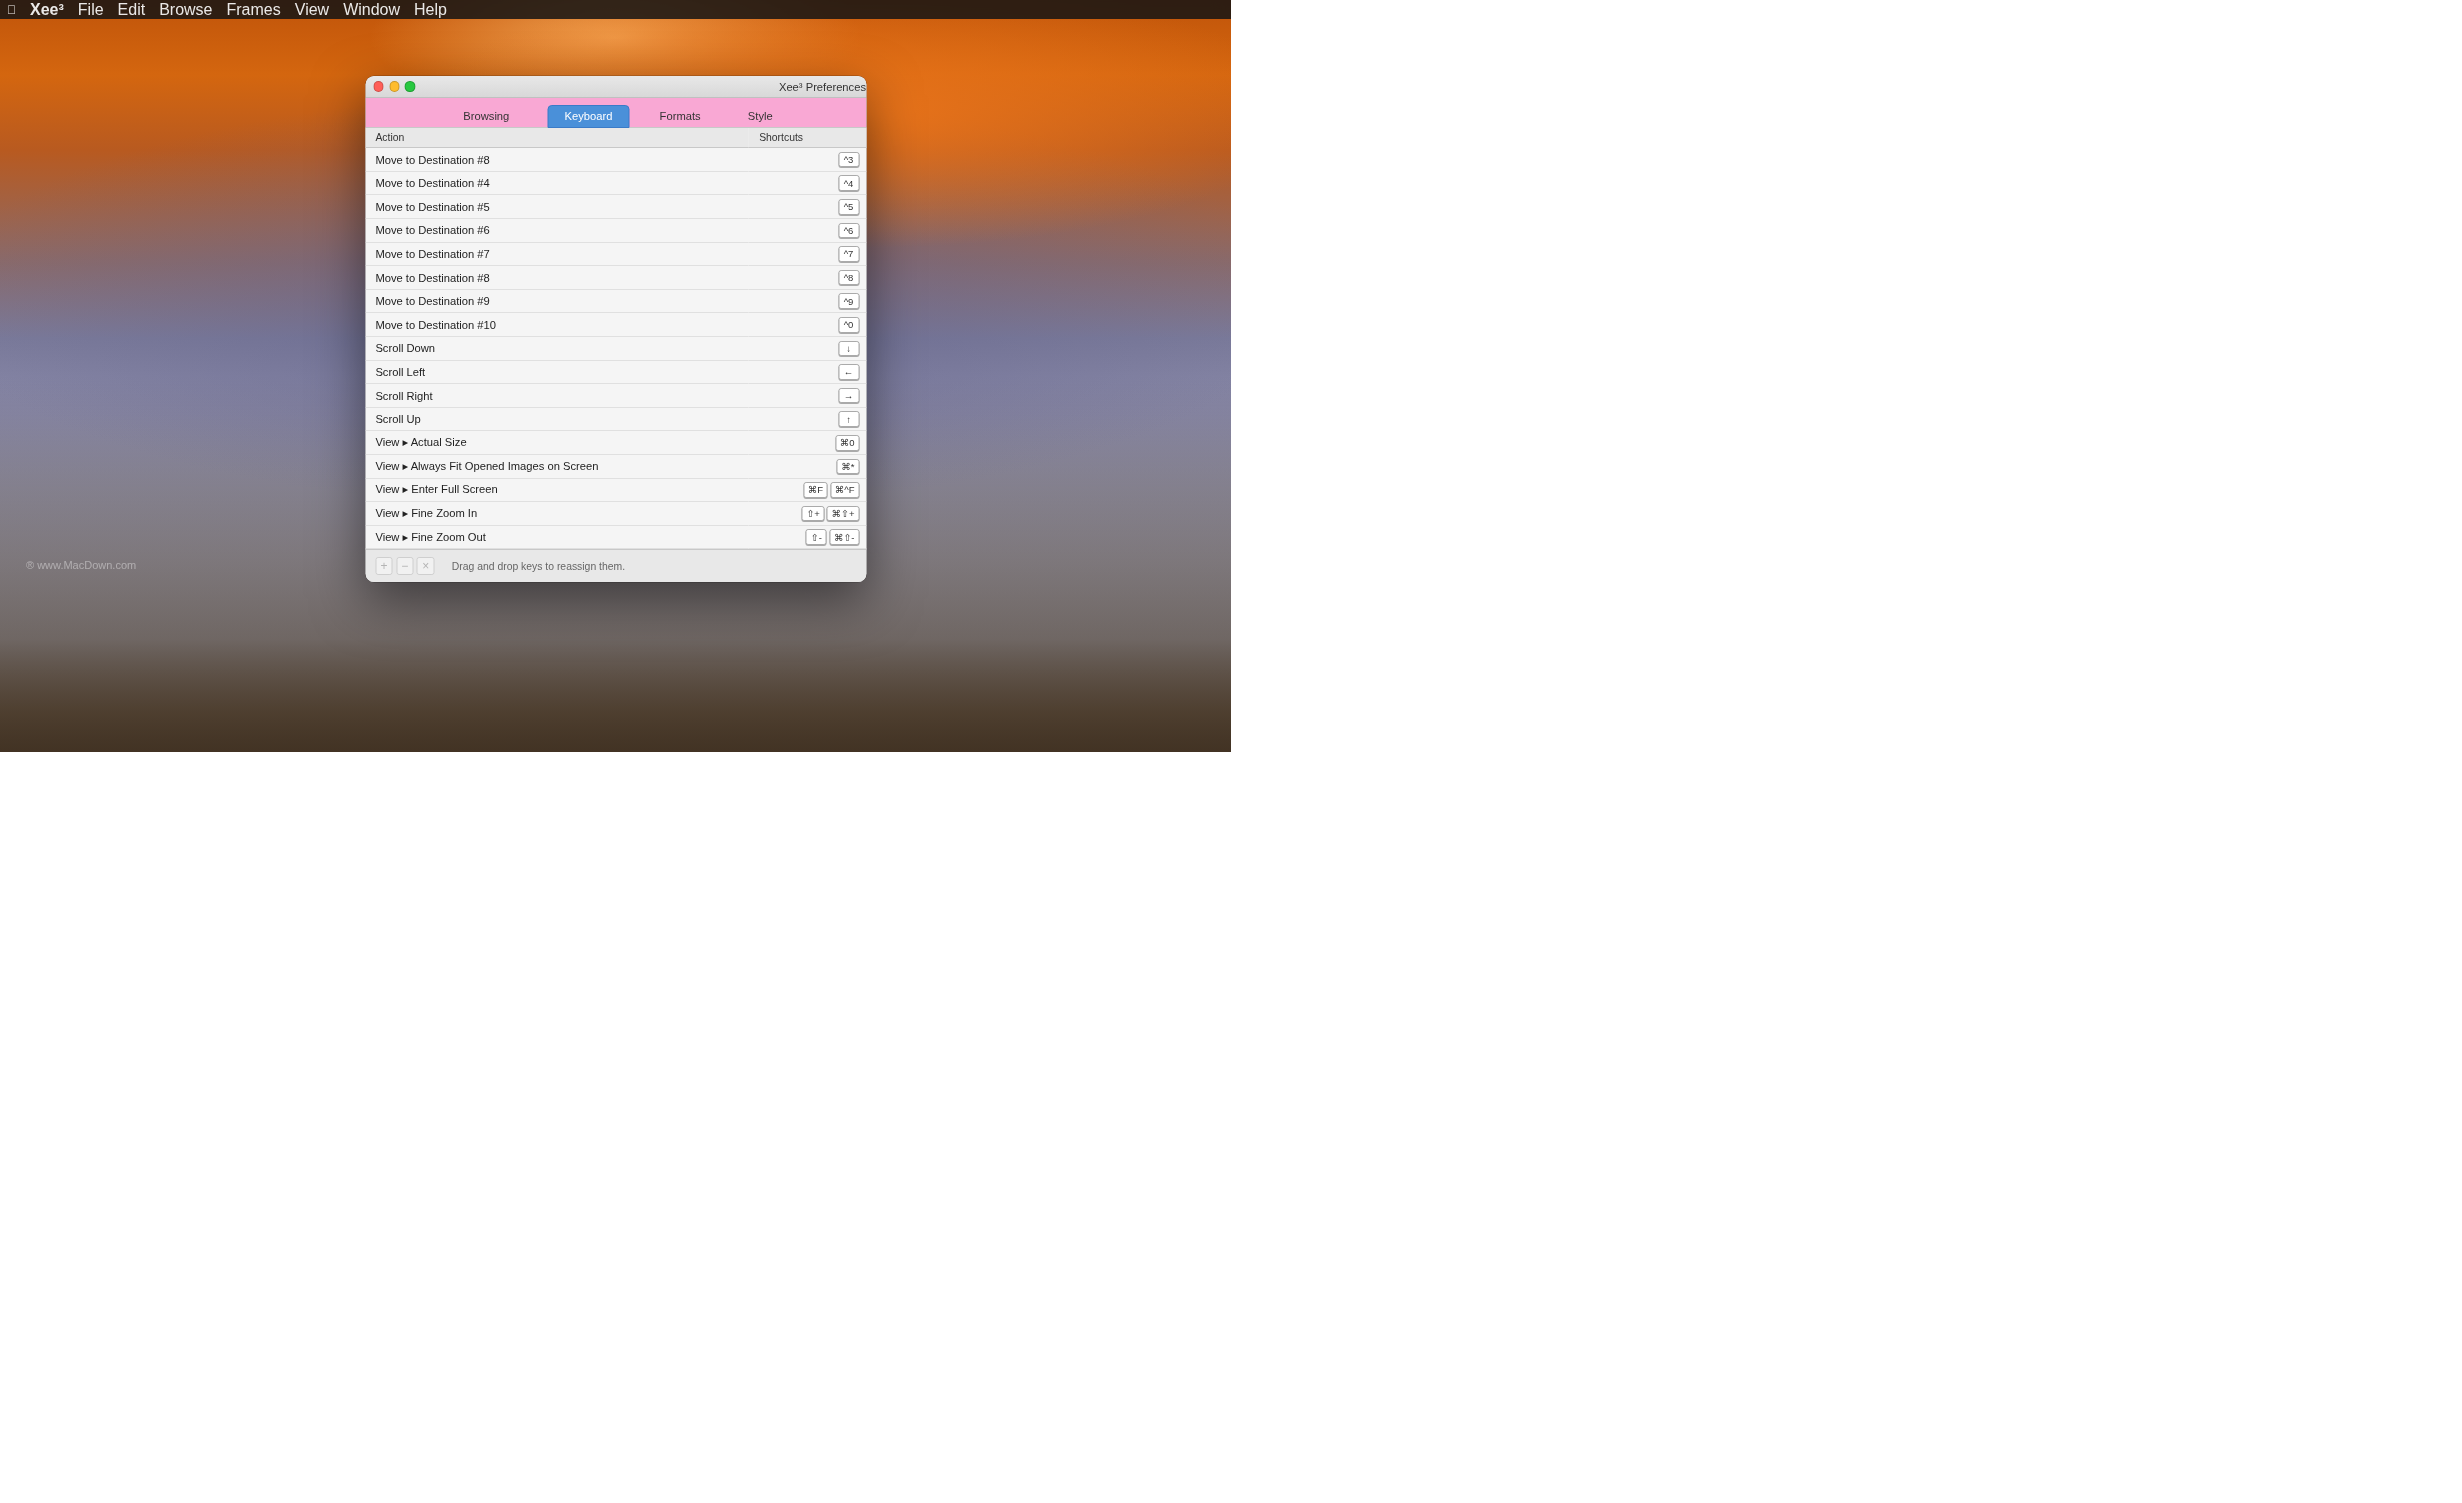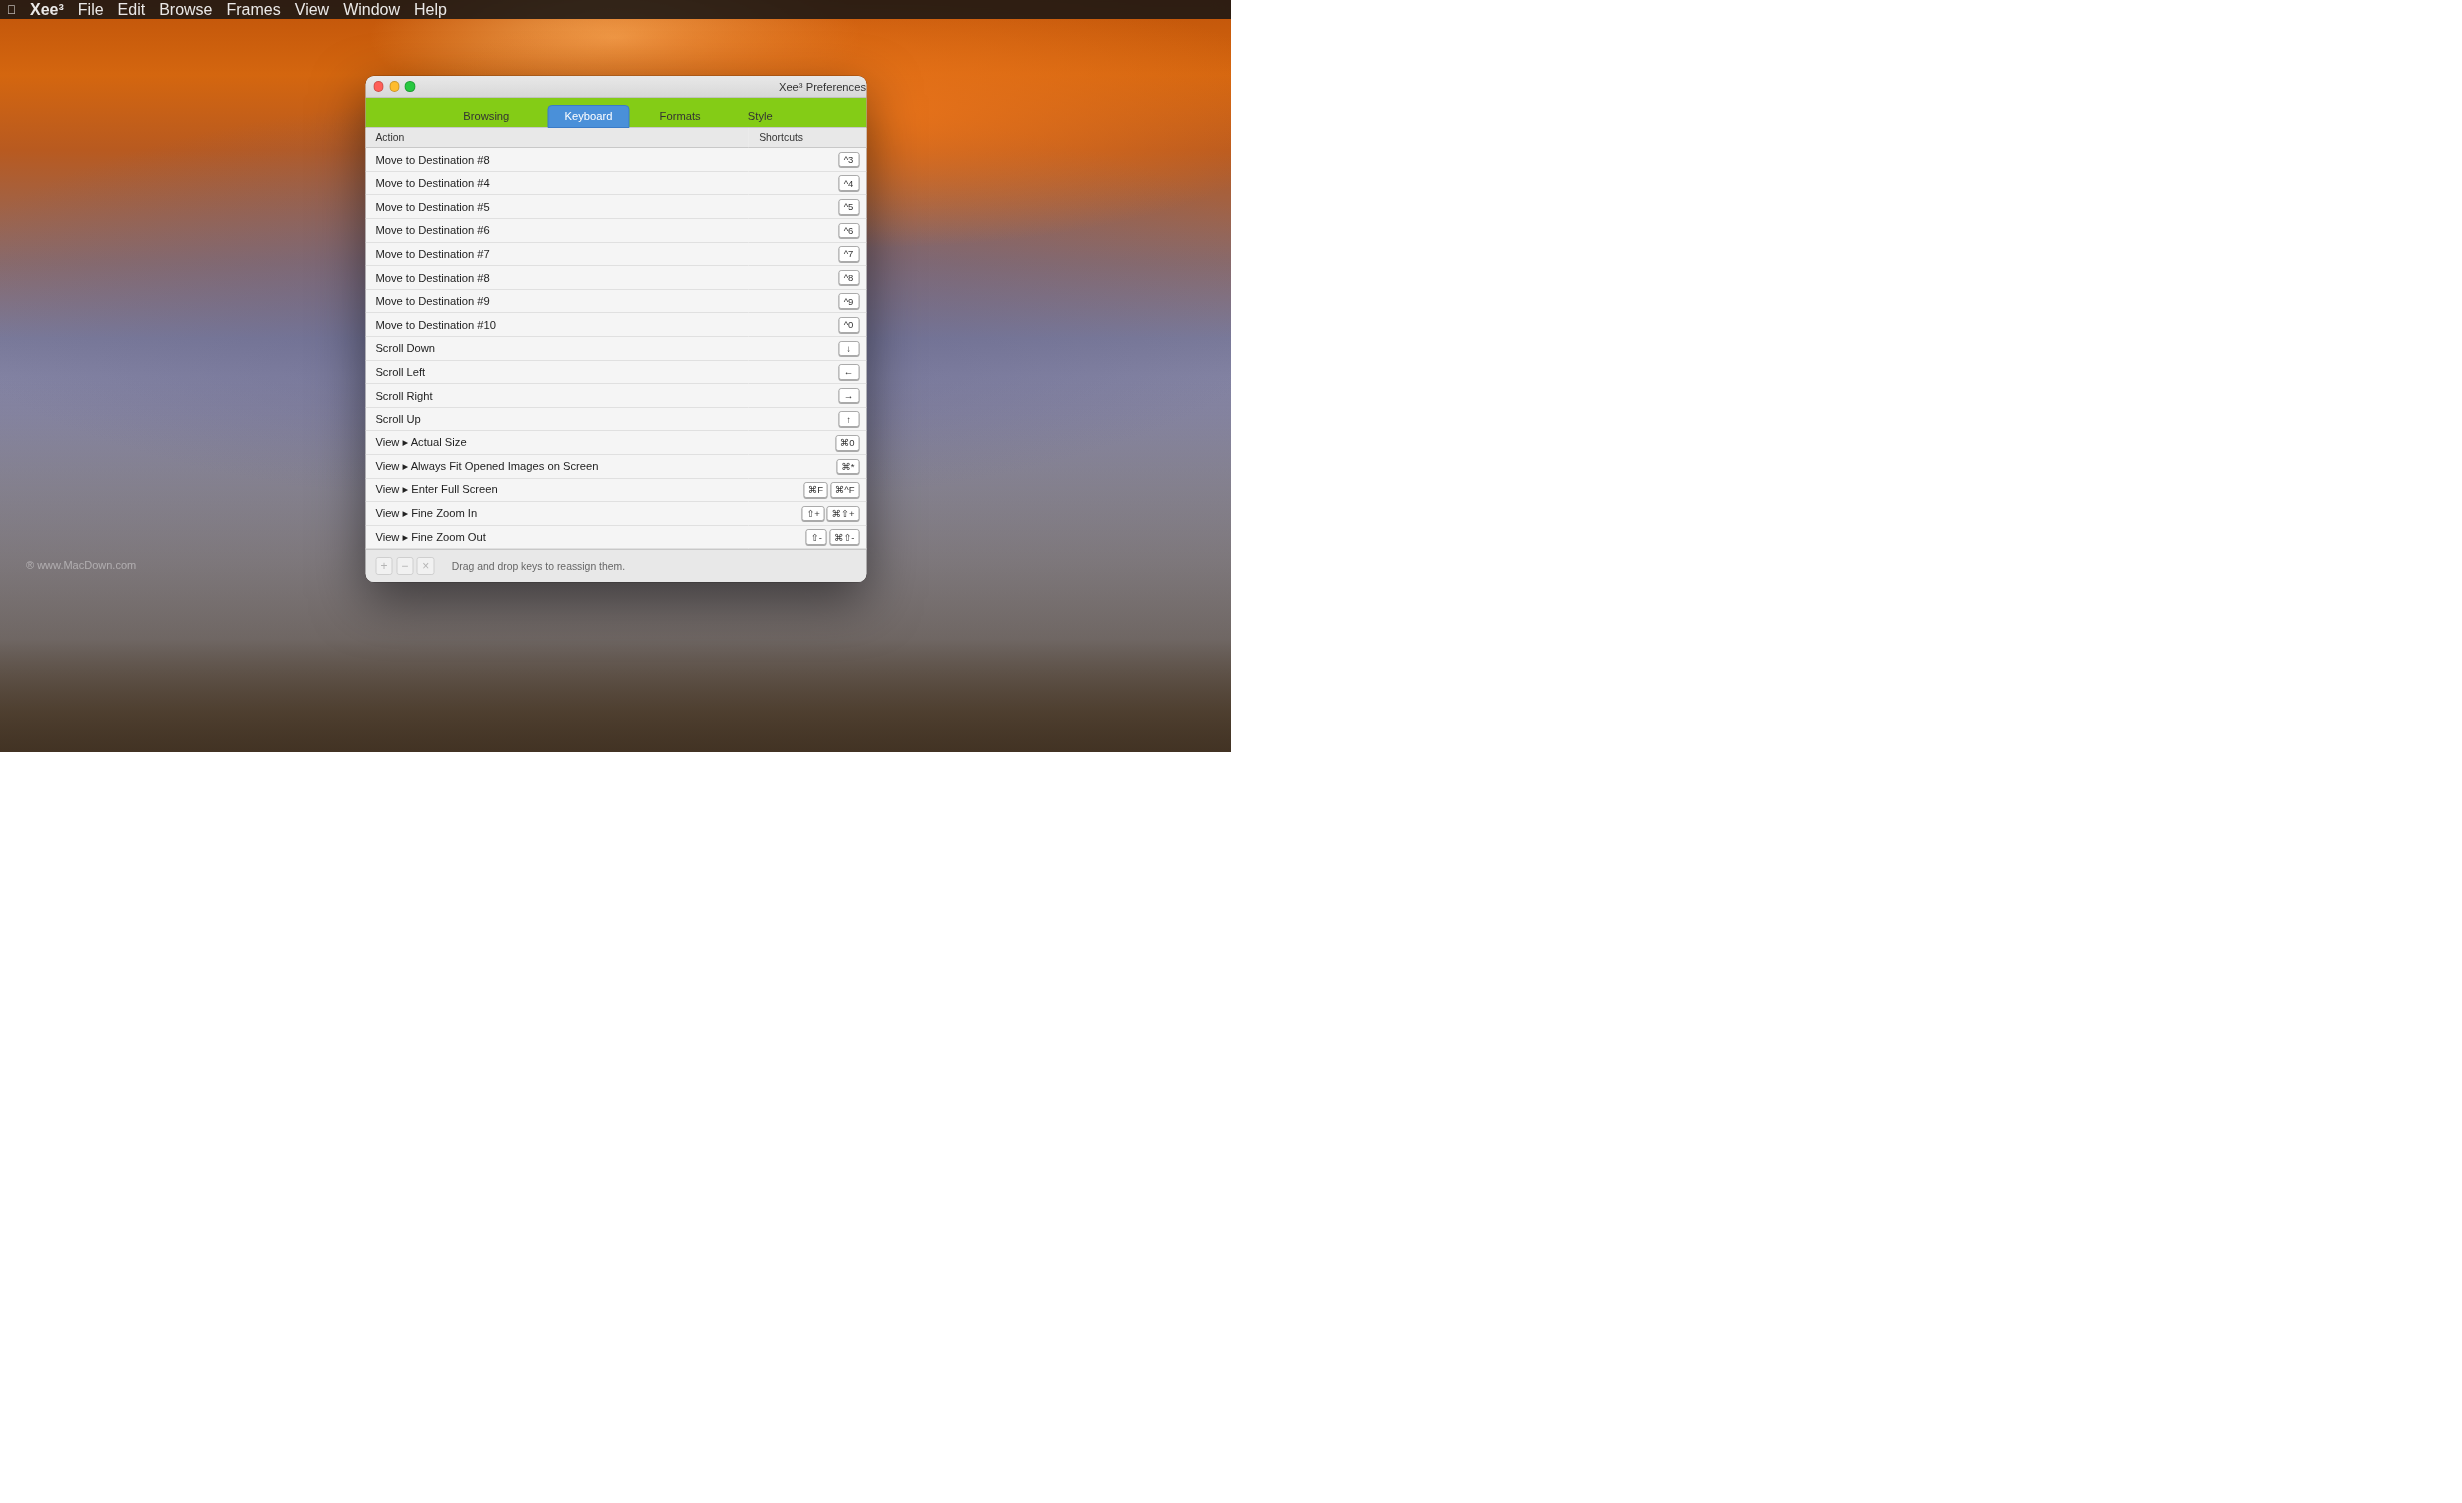--- a/index.html
+++ b/index.html
@@ -132,21 +132,21 @@
     .traffic-light.maximize { background: #28c840; }
 
     .title-bar-title {
       font-size: 11.2px;
       color: #333;
       font-weight: 500;
     }
 
     
     .tab-bar {
-      background: #84cc16;
+      background: #f9a8d4;
       padding: 7px 0 0 5px;
       display: flex;
       justify-content: center;
       gap: 14px;
       border-bottom: 0.9px solid #c8c8c8;
     }
 
     .tab {
       padding: 4.3px 15.6px;
       font-size: 11.2px;

